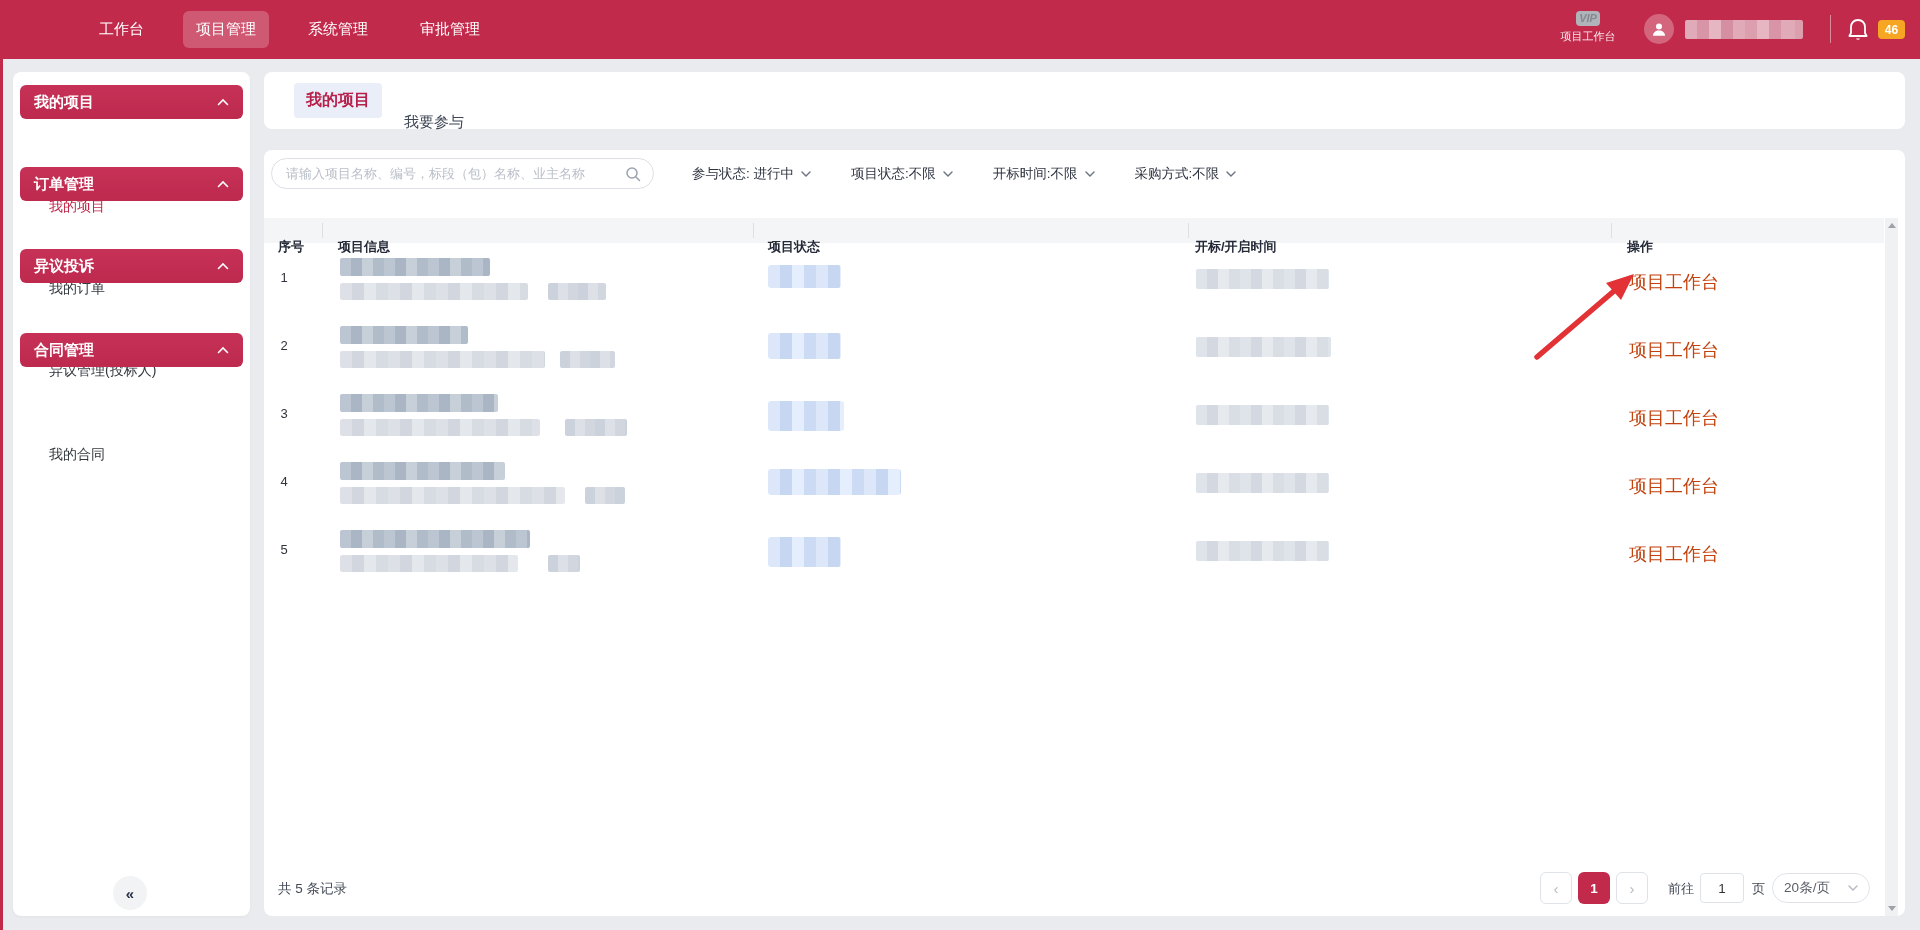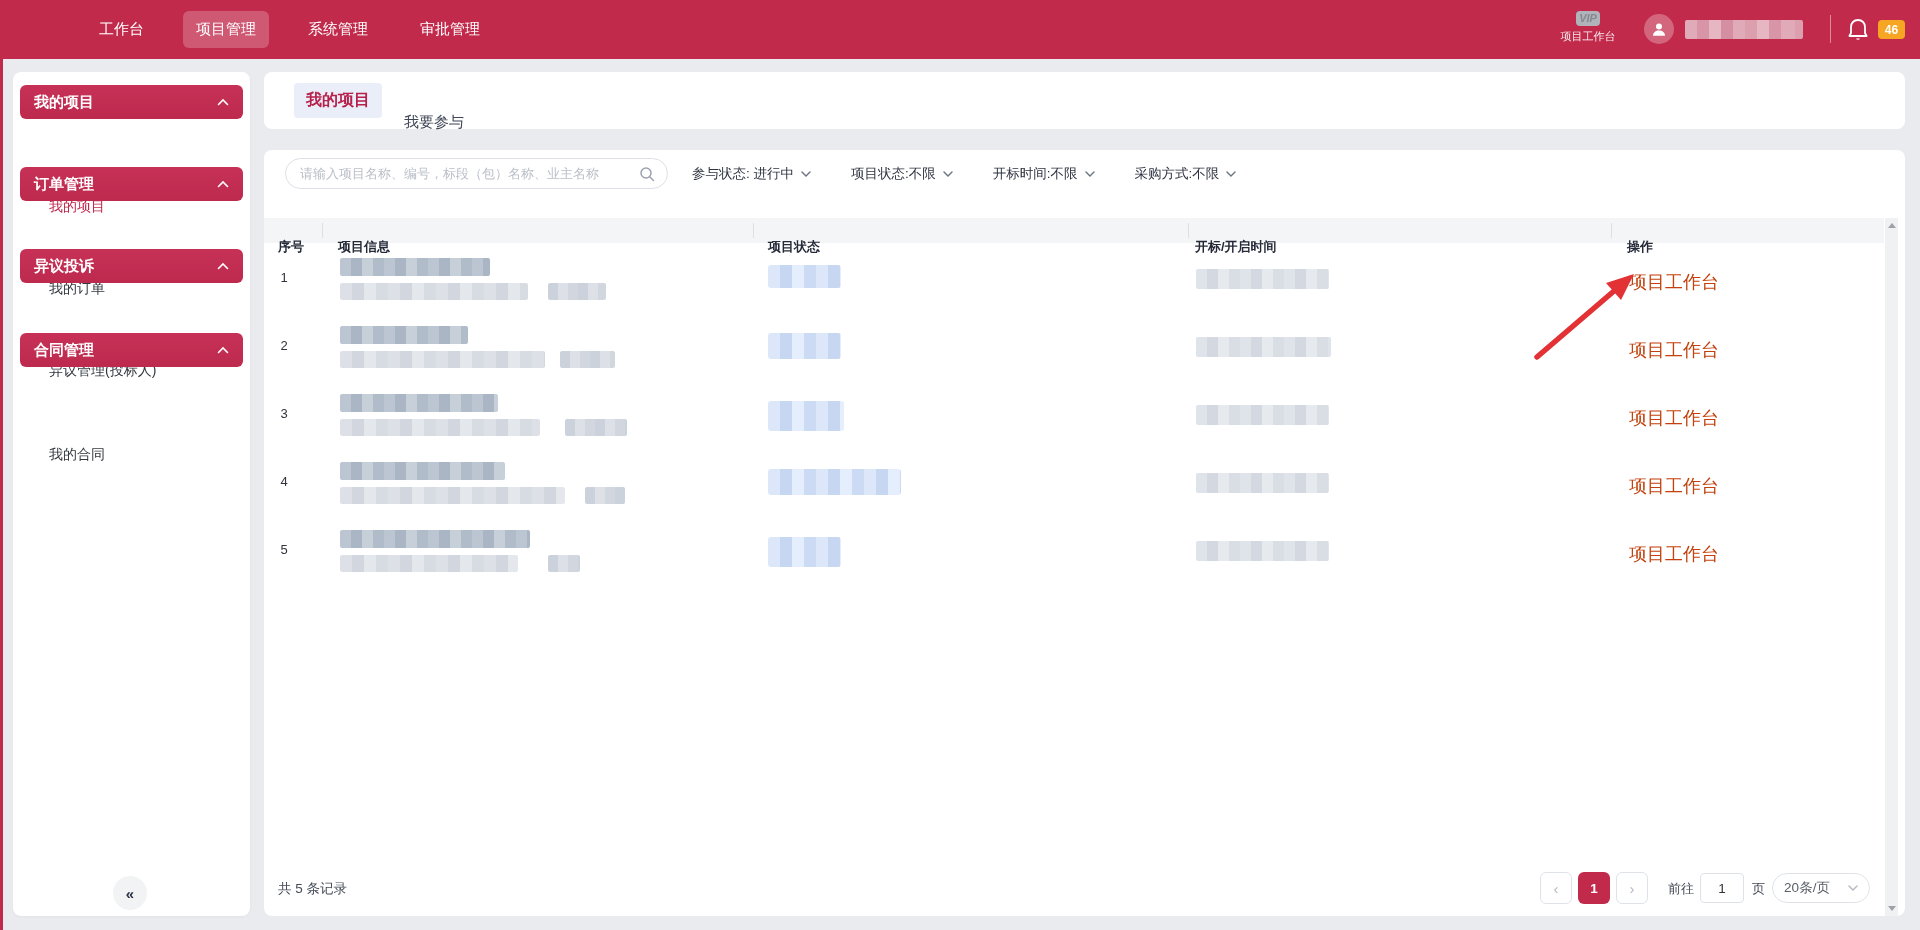--- a/index.html
+++ b/index.html
@@ -32,21 +32,21 @@
   .collapse-btn { position:absolute; left:100px; top:804px; width:34px; height:34px; border-radius:50%; background:#f1f3f5; display:flex; align-items:center; justify-content:center; font-size:15px; color:#2b3346; font-weight:bold; cursor:pointer; }
 
   
   .tabs-panel { position:absolute; left:264px; top:72px; width:1641px; height:57px; background:#fff; border-radius:8px; display:flex; align-items:center; padding-left:30px; gap:22px; }
   .tab-pill { background:#e9eef9; color:#b7204a; font-weight:bold; font-size:16px; padding:7px 12px; border-radius:4px; cursor:pointer; }
   .tab-plain { color:#3f4656; font-size:15px; cursor:pointer;margin-top:44px; }
 
   
   .content-panel { position:absolute; left:264px; top:150px; width:1641px; height:766px; background:#fff; border-radius:8px; overflow:hidden; }
 
-  .search-input { position:absolute; left:21px; top:8px; width:383px; height:31px; border:1px solid #dcdfe6; border-radius:16px; display:flex; align-items:center; padding:0 12px 0 14px; }
+  .search-input { position:absolute; left:7px; top:8px; width:383px; height:31px; border:1px solid #dcdfe6; border-radius:16px; display:flex; align-items:center; padding:0 12px 0 14px; }
   .search-input input { border:none; outline:none; flex:1; font-size:13px; color:#333; font-family:inherit; background:transparent; }
   .search-input input::placeholder { color:#b9bec7; }
 
   .filters { position:absolute; left:428px; top:15px; display:flex; gap:40px; }
   .filter { display:flex; align-items:center; gap:7px; font-size:13.5px; color:#2e3340; cursor:pointer; white-space:nowrap; }
 
   .thead { position:absolute; left:0; top:68px; width:1620px; height:25px; background:#f4f5f7; }
   .th { position:absolute; top:20px; font-size:13px; font-weight:bold; color:#242a38; white-space:nowrap; }
   .th-div { position:absolute; top:5px; width:1px; height:15px; background:#dcdfe3; }
 

